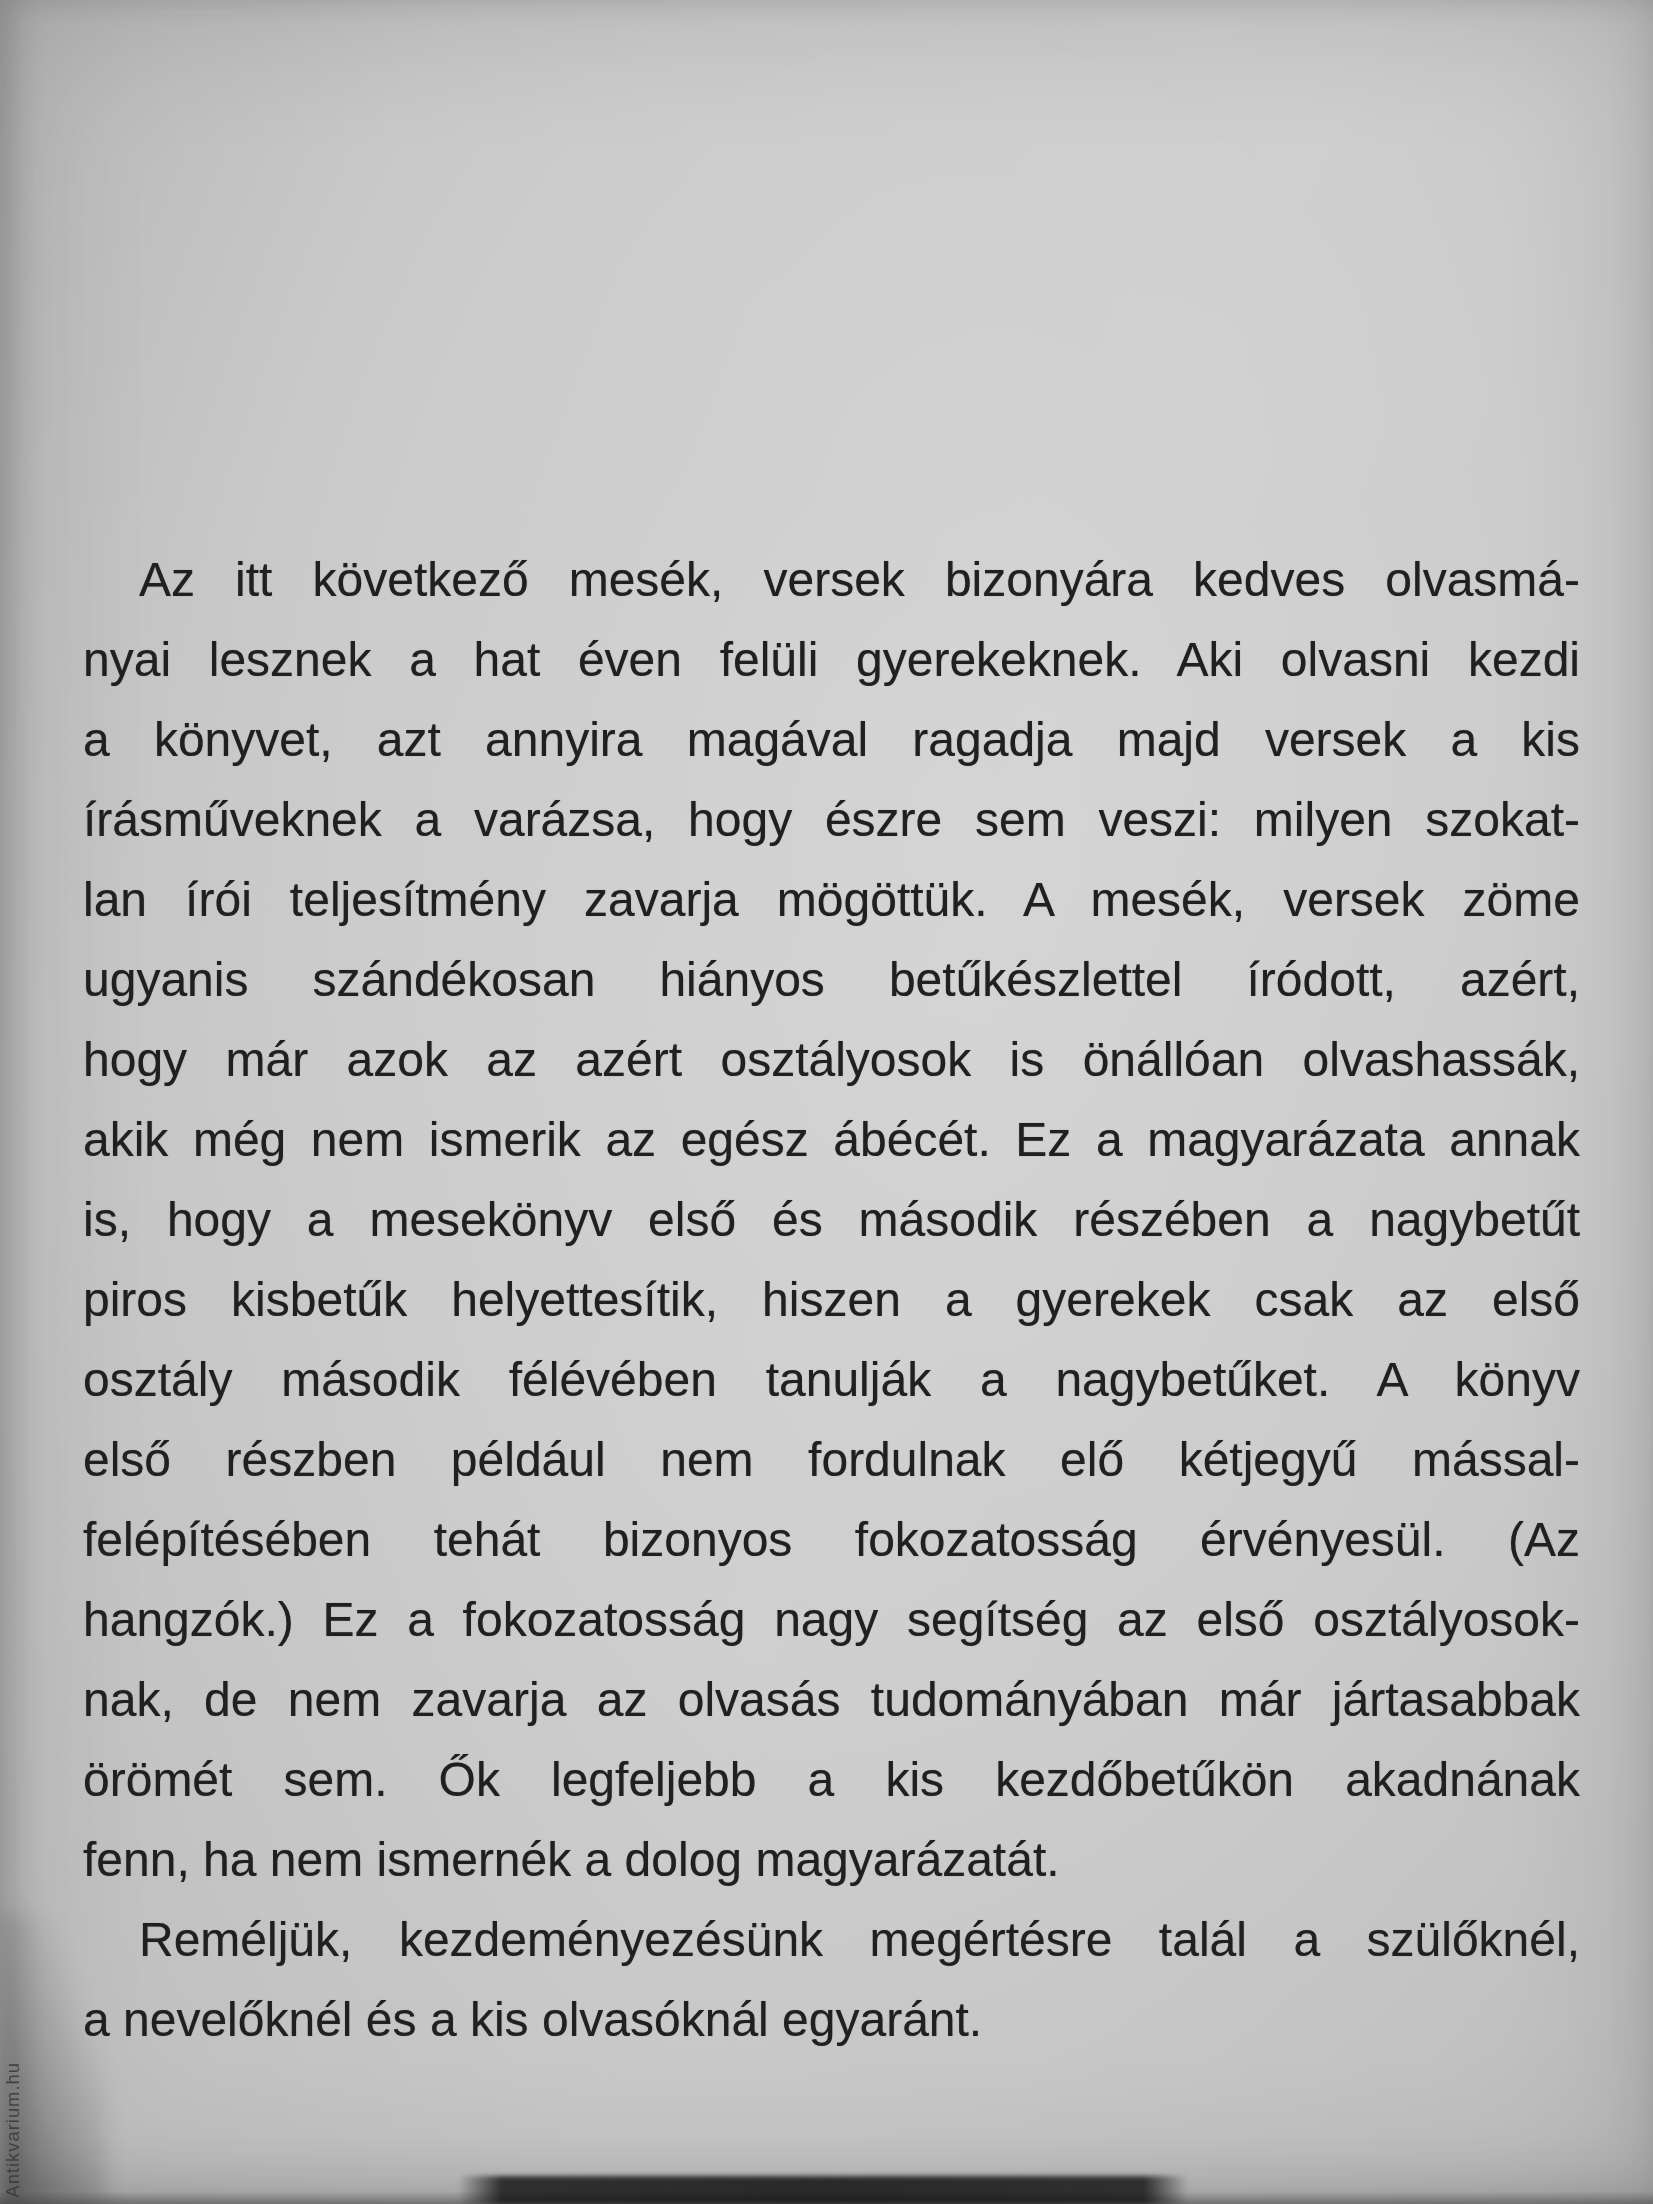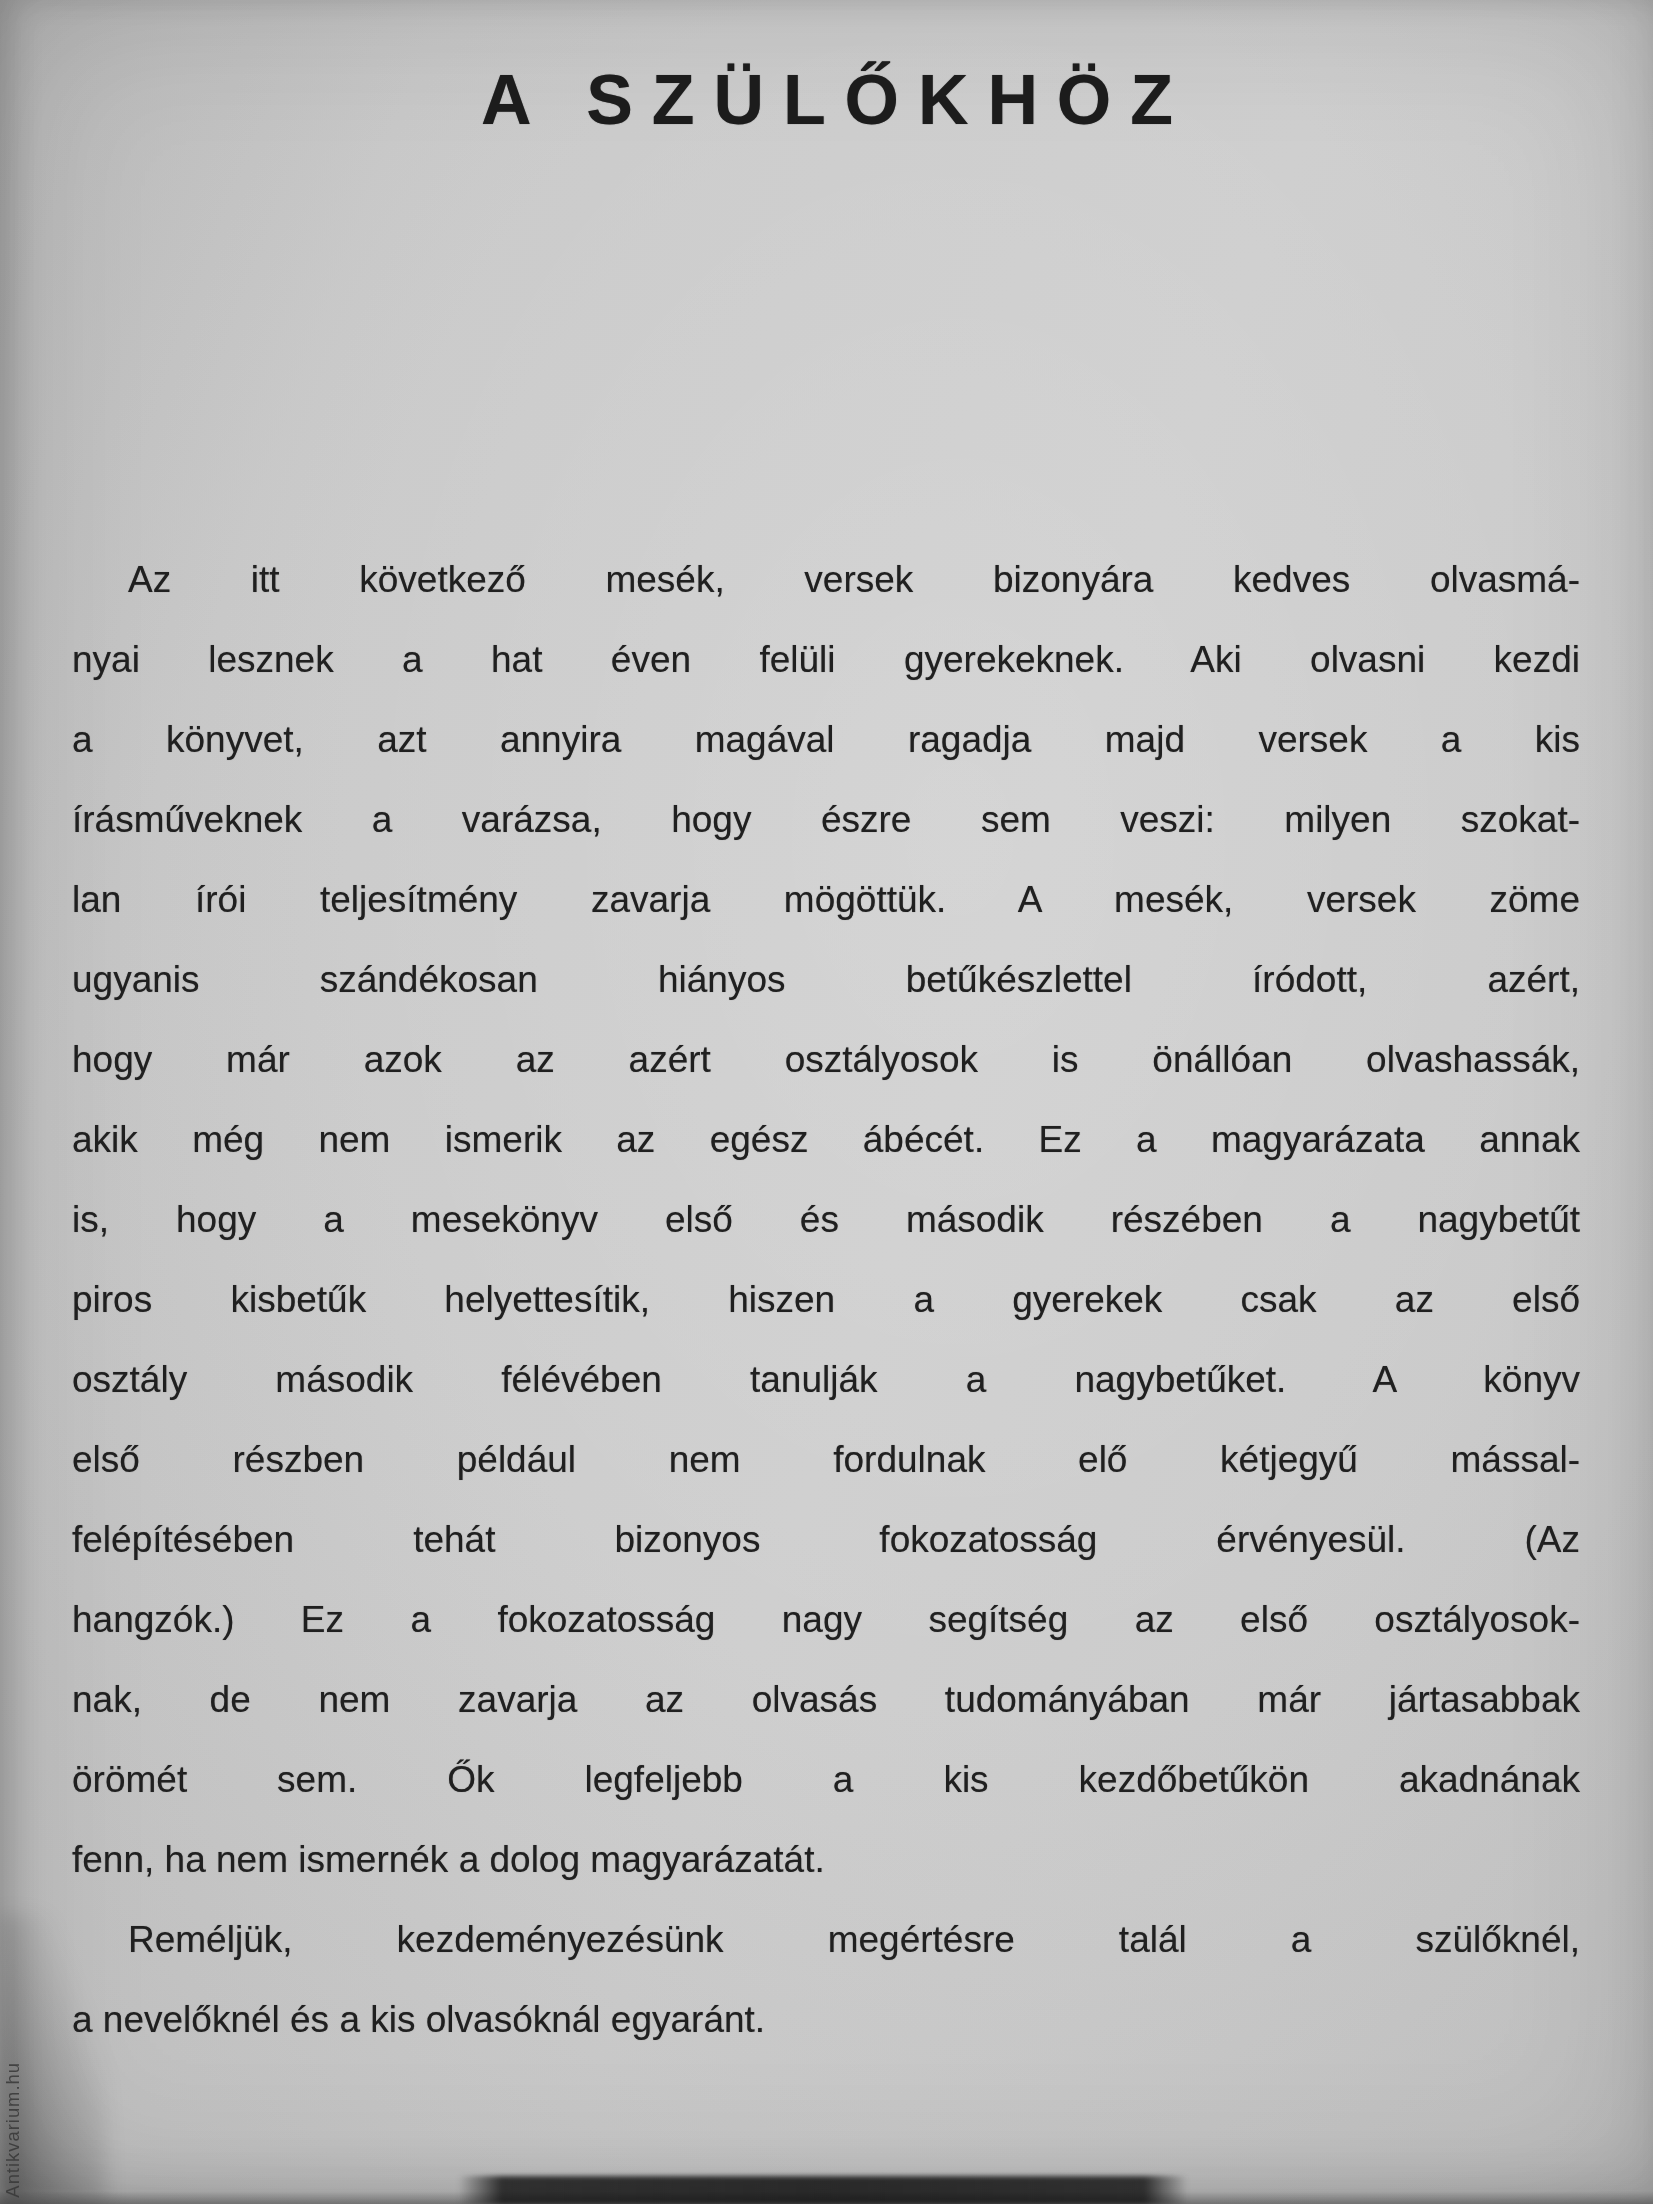--- a/index.html
+++ b/index.html
@@ -36,23 +36,23 @@
     font-size: 70px;
     font-weight: 600;
     letter-spacing: 0.27em;
     text-indent: 0.27em;
     color: #1c1c1c;
     text-shadow: 0 0 1px rgba(28,28,28,0.55);
   }
   .body-text {
     position: absolute;
     top: 540px;
-    left: 72px;
+    left: 83px;
     right: 74px;
-    font-size: 37px;
+    font-size: 48px;
     line-height: 80px;
     color: #202020;
     text-shadow: 0 0 1px rgba(32,32,32,0.45);
   }
   .ln {
     height: 80px;
     white-space: normal;
   }
   .j {
     text-align: justify;
@@ -108,21 +108,20 @@
     height: 13.6px;
     background: linear-gradient(to top, rgba(0,0,0,0.30), rgba(0,0,0,0));
     pointer-events: none;
   }
 </style>
 </head>
 <body>
 
 <div class="page">
 
-  <h1 class="page-title">A SZÜLŐKHÖZ</h1>
 
   <div class="body-text">
     <div class="ln j indent">Az itt következő mesék, versek bizonyára kedves olvasmá-</div>
     <div class="ln j">nyai lesznek a hat éven felüli gyerekeknek. Aki olvasni kezdi</div>
     <div class="ln j">a könyvet, azt annyira magával ragadja majd versek a kis</div>
     <div class="ln j">írásműveknek a varázsa, hogy észre sem veszi: milyen szokat-</div>
     <div class="ln j">lan írói teljesítmény zavarja mögöttük. A mesék, versek zöme</div>
     <div class="ln j">ugyanis szándékosan hiányos betűkészlettel íródott, azért,</div>
     <div class="ln j">hogy már azok az azért osztályosok is önállóan olvashassák,</div>
     <div class="ln j">akik még nem ismerik az egész ábécét. Ez a magyarázata annak</div>

